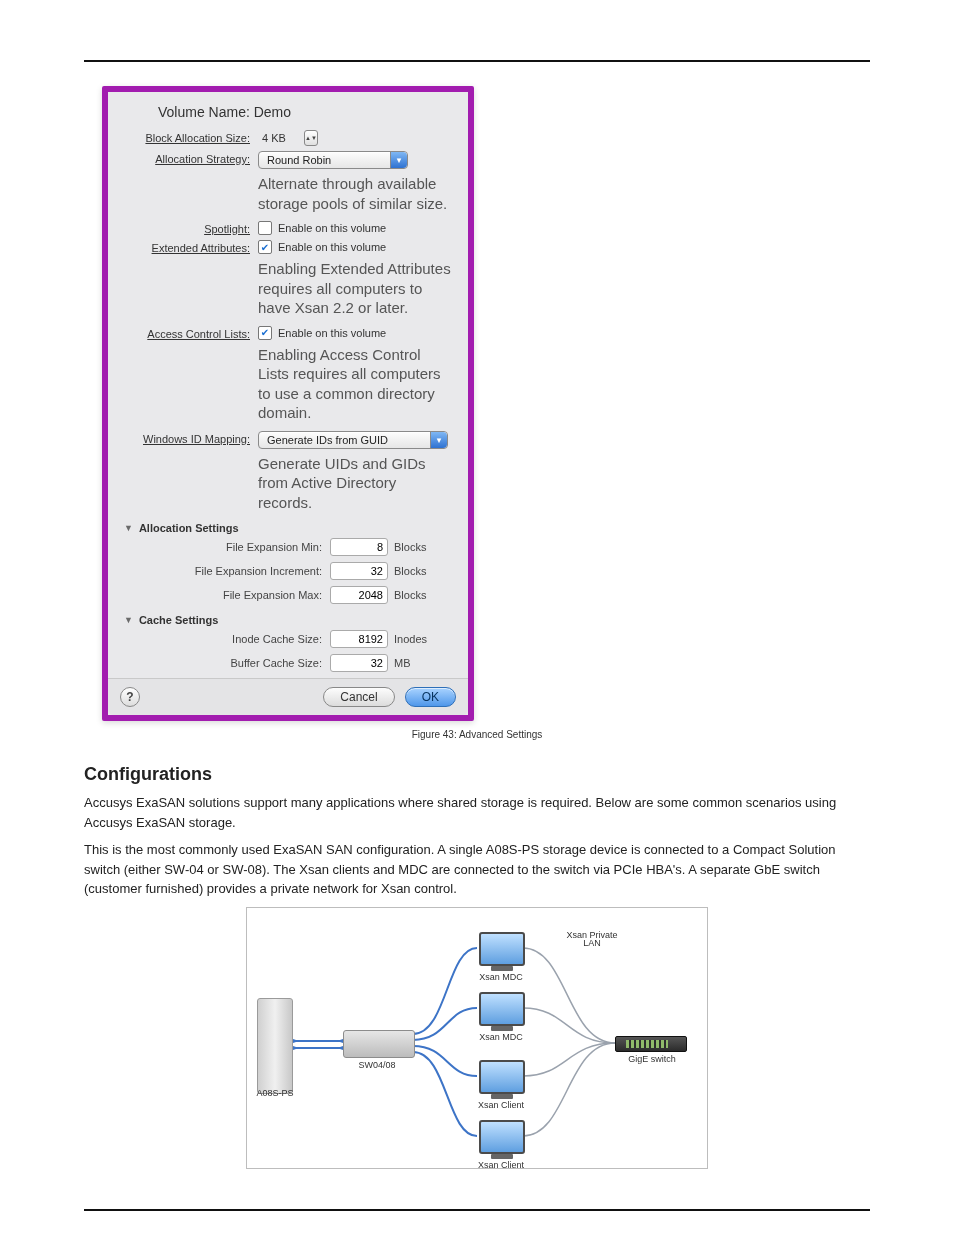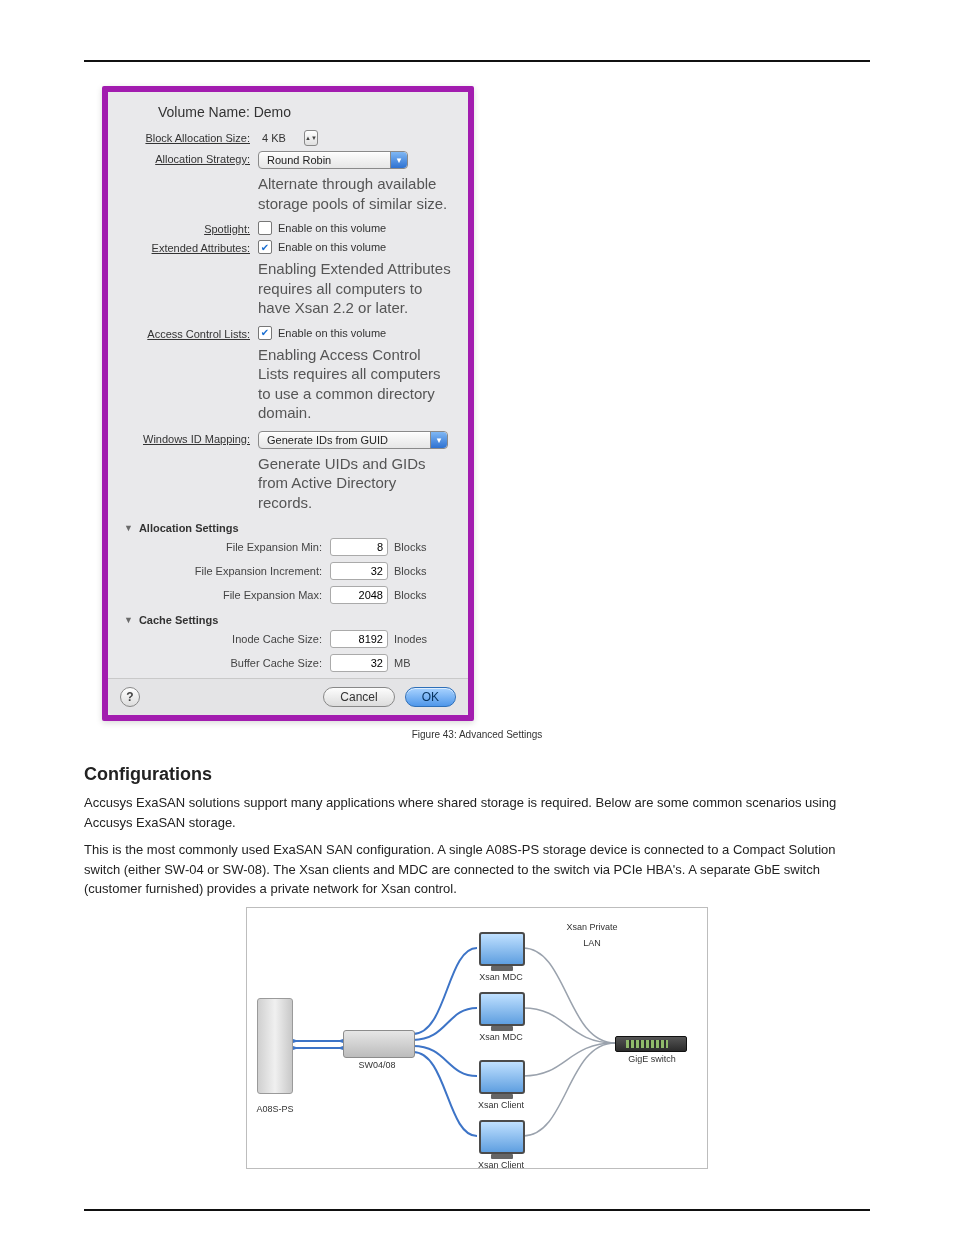--- a/index.html
+++ b/index.html
@@ -440,38 +440,38 @@
       <path d="M166 138 C200 138 200 168 230 168" stroke="#3d74c7" stroke-width="2" fill="none"></path>
       <path d="M166 144 C200 144 200 228 230 228" stroke="#3d74c7" stroke-width="2" fill="none"></path>
 
       <path d="M276 40  C320 40  320 135 368 135" stroke="#9aa2ad" stroke-width="1.5" fill="none"></path>
       <path d="M276 100 C320 100 320 135 368 135" stroke="#9aa2ad" stroke-width="1.5" fill="none"></path>
       <path d="M276 168 C320 168 320 135 368 135" stroke="#9aa2ad" stroke-width="1.5" fill="none"></path>
       <path d="M276 228 C320 228 320 135 368 135" stroke="#9aa2ad" stroke-width="1.5" fill="none"></path>
     </svg>
 
     <div class="raid"></div>
-    <div class="node-label" style="left:-12px;top:196px">A08S-PS</div>
+    <div class="node-label" style="left:-12px;top:180px">A08S-PS</div>
 
     <div class="switchbox"></div>
     <div class="node-label" style="left:90px;top:152px">SW04/08</div>
 
     <div class="monitor" style="left:232px;top:24px"></div>
     <div class="node-label" style="left:214px;top:64px">Xsan MDC</div>
 
     <div class="monitor" style="left:232px;top:84px"></div>
     <div class="node-label" style="left:214px;top:124px">Xsan MDC</div>
 
     <div class="monitor" style="left:232px;top:152px"></div>
     <div class="node-label" style="left:214px;top:192px">Xsan Client</div>
 
     <div class="monitor" style="left:232px;top:212px"></div>
     <div class="node-label" style="left:214px;top:252px">Xsan Client</div>
 
-    <div class="node-label" style="left:300px;top:14px;width:90px">Xsan Private</div>
+    <div class="node-label" style="left:300px;top:22px;width:90px">Xsan Private</div>
     <div class="node-label" style="left:300px;top:30px;width:90px">LAN</div>
 
     <div class="gige">
         <div class="ports"></div>
       </div>
     <div class="node-label" style="right:12px;top:146px;width:86px;text-align:center">GigE switch</div>
   </div>
 
 
   <div class="rule bottom"></div>

